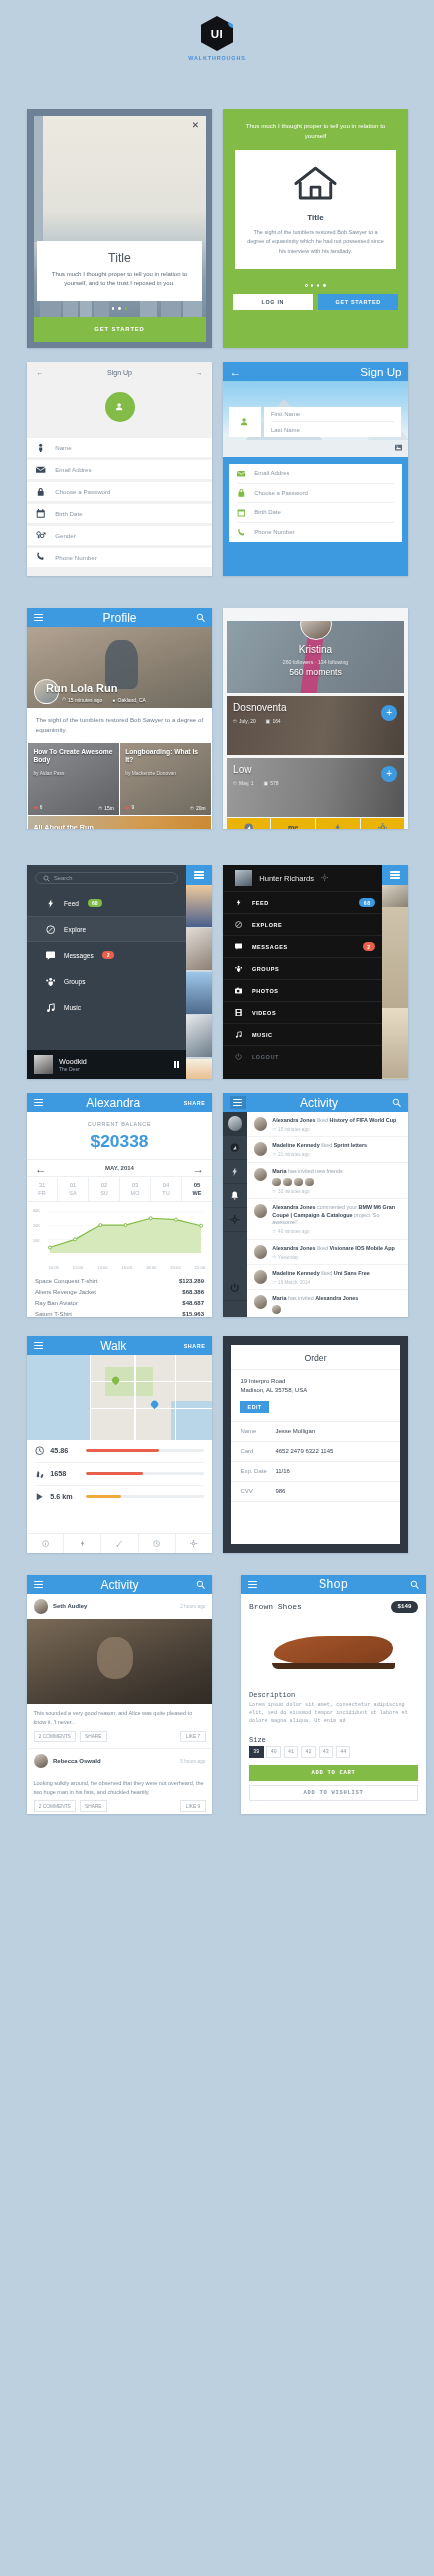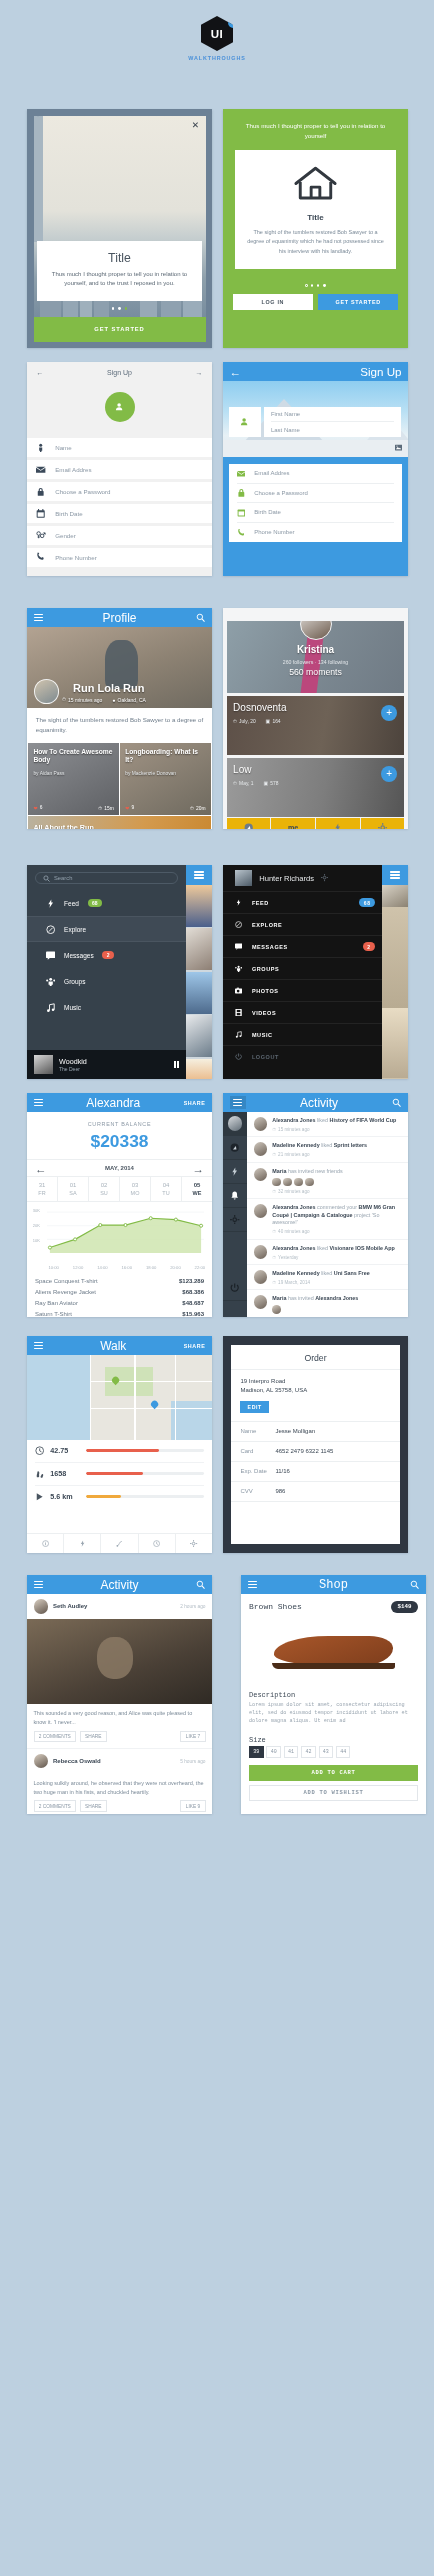--- a/index.html
+++ b/index.html
@@ -133,21 +133,21 @@
   #s4 .formcard { background:#fff; margin:7.2px 5.8px 8.7px; padding:0 8px; }
   #s4 .formcard .f { height:19.5px; display:flex; align-items:center; border-bottom:0.7px solid #eceff1; }
   #s4 .formcard .f:last-child { border-bottom:none; }
   #s4 .formcard .fi { width:8.7px; margin-right:8.7px; color:#82bb46; display:flex; }
   #s4 .formcard .lbl { font-size:6px; color:#8b98a5; }
 
   
   #s5 { left:27px; top:608px; height:221px; }
   #s5 .photo { height:81px; position:relative; background:linear-gradient(160deg,#b3a392,#8d8273 55%,#6f6a60); overflow:hidden; }
   #s5 .photo .sil { position:absolute; left:42%; top:16%; width:33px;height:49px; background:#4f5a63; border-radius:40% 40% 18% 18%; opacity:.85;}
-  #s5 .ptitle { position:absolute; left:46px; bottom:14.5px; color:#fff; font-size:11px; font-weight:bold; text-shadow:0 0.7px 1.4px rgba(0,0,0,.5); }
+  #s5 .ptitle { position:absolute; left:19px; bottom:14.5px; color:#fff; font-size:11px; font-weight:bold; text-shadow:0 0.7px 1.4px rgba(0,0,0,.5); }
   #s5 .meta { position:absolute; left:35px; bottom:5px; color:#fff; font-size:5px; display:flex; gap:10px; text-shadow:0 0.7px 1.4px rgba(0,0,0,.6); }
   #s5 .meta span { display:flex; align-items:center; gap:2.2px; }
   #s5 .pavatar { position:absolute; left:7.2px; bottom:4.3px; width:24.6px;height:24.6px;border-radius:50%;
       background:linear-gradient(150deg,#cfc3ae,#7d8a90); border:1.1px solid rgba(255,255,255,.85); }
   #s5 .desc { padding:7.2px 8.7px 8.7px; font-size:6.2px; color:#6d7b89; line-height:1.55; }
   #s5 .tiles { display:flex; gap:1.4px; padding:0 1.4px; }
   #s5 .tile { position:relative; height:72px; overflow:hidden; flex:1; }
   #s5 .tile.t1 { background:linear-gradient(150deg,#8d8f93,#5e6064); }
   #s5 .tile.t2 { background:linear-gradient(150deg,#a09384,#6f6a5f); }
   #s5 .tile h4 { position:absolute; left:5px; top:5px; right:4.3px; color:#fff; font-size:6.7px; font-weight:bold; line-height:1.25; text-shadow:0 0.7px 1.4px rgba(0,0,0,.5);}
@@ -158,21 +158,21 @@
               background:linear-gradient(110deg,#b9b2a0,#d39a4e 60%,#c9872f); }
   #s5 .wide h4 { position:absolute; left:5px; top:6.5px; color:#fff; font-size:7.2px; font-weight:bold; text-shadow:0 0.7px 1.4px rgba(0,0,0,.4);}
 
   
   #s6 { left:223px; top:608px; height:221px; background:#f4f5f6; }
   #s6 .khero { position:relative; height:72px; margin:13px 3.6px 0;
      background:linear-gradient(120deg,#8e9fa8,#7e8b94 45%,#6f7a84); overflow:hidden; }
   #s6 .kbike { position:absolute; left:44%; top:0; width:16px; height:100%; background:#c2407a; opacity:.9; transform:skewX(-7deg); }
   #s6 .kav { position:absolute; left:50%; top:-13px; transform:translateX(-50%); width:32px;height:32px;border-radius:50%;
       background:linear-gradient(150deg,#e6e2de,#6b5a4c); border:1.4px solid #f4f5f6; z-index:2;}
-  #s6 .kname { position:absolute; left:0;right:0; top:23px; text-align:center; color:#fff; font-size:10px; font-weight:700; text-shadow:0 0.7px 1.4px rgba(0,0,0,.4); }
+  #s6 .kname { position:absolute; left:0;right:0; top:23px; text-align:center; color:#fff; font-size:10px; font-weight:400; text-shadow:0 0.7px 1.4px rgba(0,0,0,.4); }
   #s6 .kstats { position:absolute; left:0;right:0; top:38px; text-align:center; color:#e2e6e9; font-size:5.2px; }
   #s6 .kmom { position:absolute; left:0;right:0; top:46px; text-align:center; color:#fff; font-size:8.7px; font-weight:300; text-shadow:0 0.7px 1.4px rgba(0,0,0,.4);}
   #s6 .krow { position:relative; height:59px; margin:2.9px 3.6px 0; overflow:hidden; }
   #s6 .krow.r1 { background:linear-gradient(100deg,#5d5048,#6e6256 55%,#4c433c); }
   #s6 .krow.r2 { background:linear-gradient(100deg,#9a9a9a,#7d7d7d 55%,#555); }
   #s6 .krow h4 { position:absolute; left:6.5px; top:5.8px; color:#fff; font-size:10px; font-weight:300; text-shadow:0 0.7px 1.4px rgba(0,0,0,.4); }
   #s6 .krow .rm { position:absolute; left:6.5px; top:22.4px; color:#e6e9eb; font-size:4.9px; display:flex; gap:10px; }
   #s6 .krow .rm span { display:flex; align-items:center; gap:2.2px; }
   #s6 .plus { position:absolute; right:7.2px; top:8.7px; width:16px; height:16px; border-radius:50%;
      background:#3d9ae0; color:#fff; display:flex; align-items:center; justify-content:center; font-size:10px; line-height:1; }
@@ -1044,21 +1044,21 @@
         <div class="pin g" style="left:46%;top:26%"></div>
         <div class="pin b" style="left:67%;top:54%"></div>
       </div>
       <div class="stat">
         <span class="ic">
             <svg class="ico" viewBox="0 0 16 16">
               <circle cx="8" cy="8" r="6.6" fill="none" stroke="#4a5560" stroke-width="1.5"></circle>
               <path d="M8 4v4.4l3 1.6" stroke="#4a5560" stroke-width="1.5" fill="none"></path>
             </svg>
           </span>
-        <span class="val">42.75</span>
+        <span class="val">45.86</span>
         <span class="bar">
             <i style="width:62%;background:#e8604c"></i>
           </span>
       </div>
       <div class="sep"></div>
       <div class="stat">
         <span class="ic">
             <svg class="ico" viewBox="0 0 16 16">
               <path d="M3 13c-.5-3 1-5 1-7 0-2 2-3 3-1s-.5 4 0 6 0 3-2 3-1.6-.4-2-1z" fill="#4a5560"></path>
               <path d="M11 15c-1 0-1.6-1-1.4-2.2.3-1.5 1.4-2 1.8-3.4.4-1.4 2.6-1 2.6.6 0 2-.6 2.8-1 4-.4 1-1 1-2 1z" fill="#4a5560"></path>

